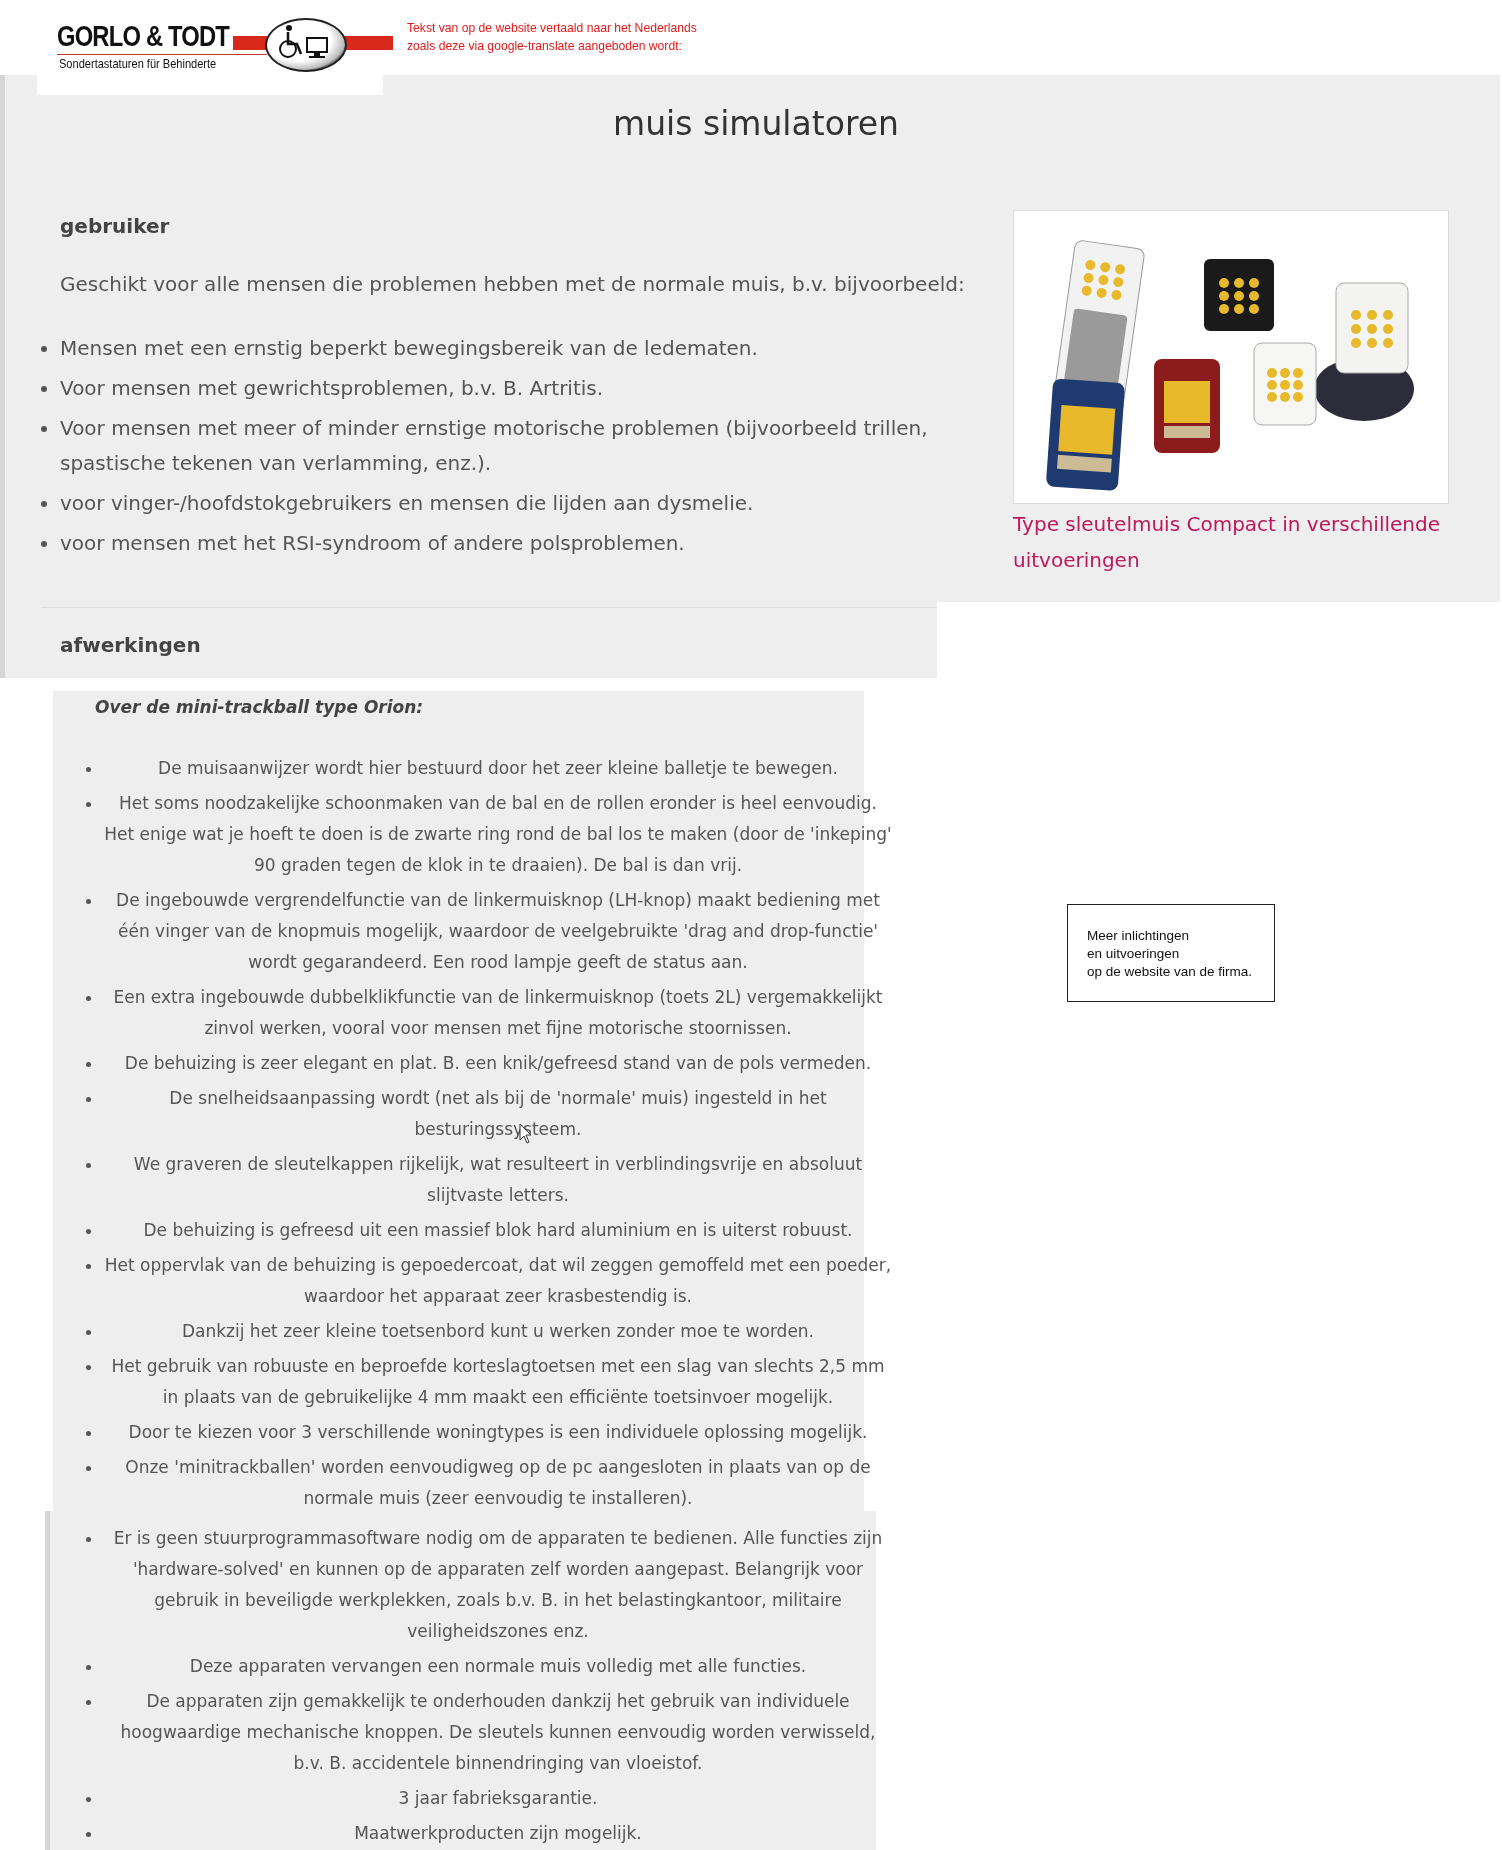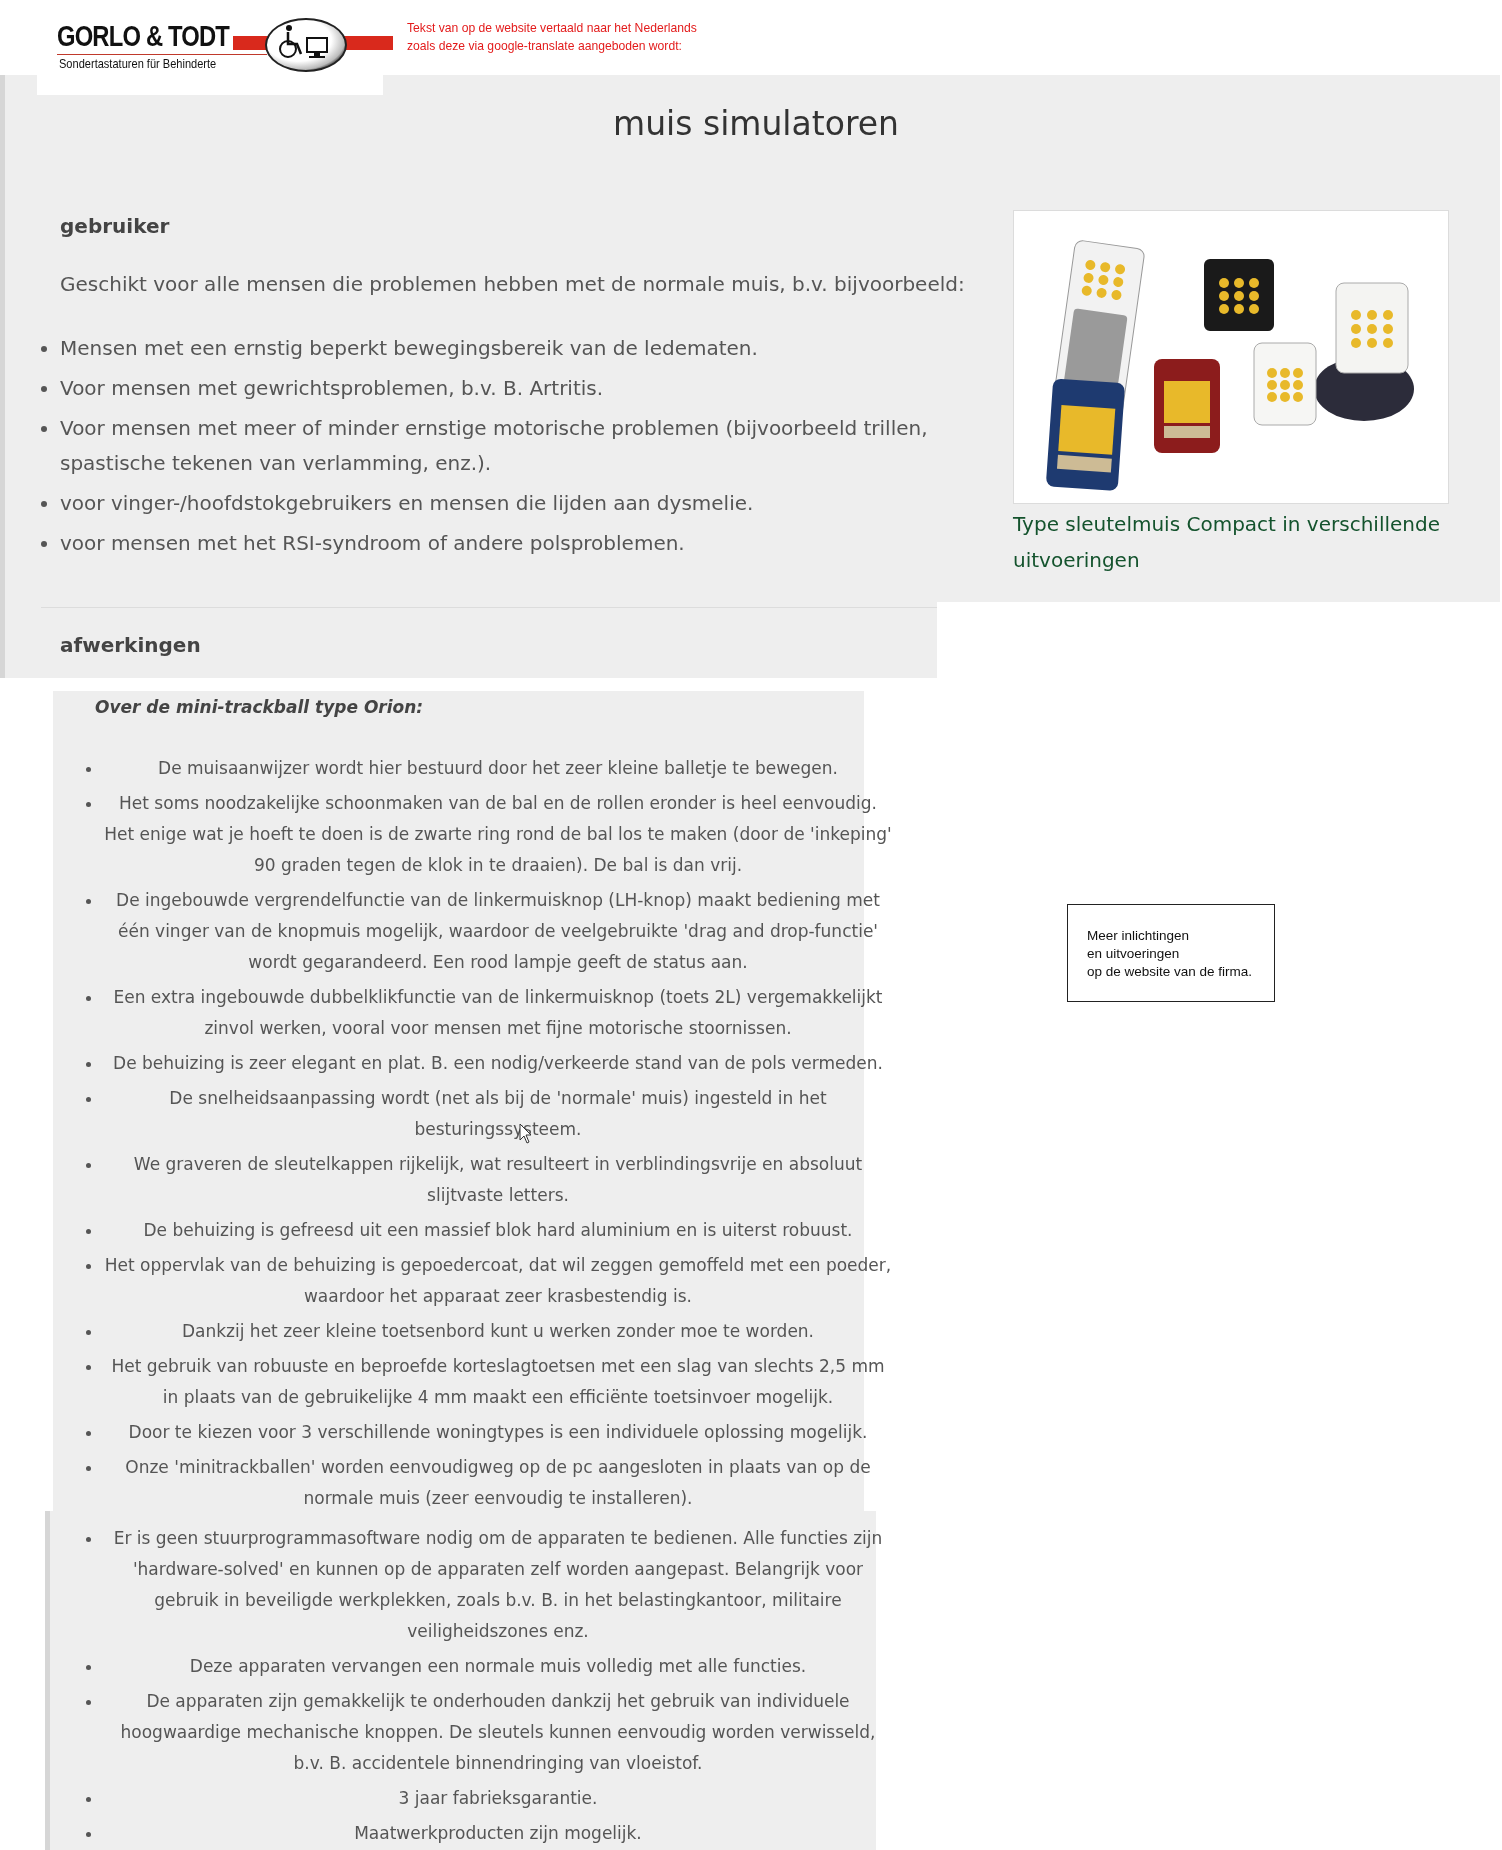--- a/index.html
+++ b/index.html
@@ -25,21 +25,21 @@
   
   .top-gray { left: 0; top: 75px; width: 1500px; height: 527px; background: #eeeeee; border-left: 5px solid #d6d6d6; box-sizing: border-box; }
   .mid-gray { left: 0; top: 602px; width: 937px; height: 76px; background: #eeeeee; border-left: 5px solid #d6d6d6; box-sizing: border-box; }
   .page-title { left: 0; top: 104px; width: 1512px; text-align: center; font-size: 33px; color: #333; font-weight: normal; margin: 0; }
   .h-gebruiker { left: 60px; top: 214px; font-size: 20px; font-weight: bold; color: #444; margin: 0; text-align: center; }
   .intro { left: 60px; top: 272px; font-size: 20px; color: #555; margin: 0; }
   .list-users { left: 36px; top: 331px; width: 930px; margin: 0; padding-left: 24px; font-size: 20px; color: #555; line-height: 35px; }
   .list-users li { margin-bottom: 5px; }
 
   .product-figure { left: 1013px; top: 210px; width: 436px; height: 294px; background: #fff; border: 1px solid #dcdcdc; box-sizing: border-box; }
-  .fig-caption { left: 1013px; top: 506px; width: 440px; font-size: 20px; line-height: 36px; color: #14532d; }
+  .fig-caption { left: 1013px; top: 506px; width: 440px; font-size: 20px; line-height: 36px; color: #be185d; }
 
   .divider { left: 41px; top: 607px; width: 896px; height: 1px; background: #dcdcdc; }
   .h-afwerkingen { left: 60px; top: 633px; font-size: 20px; font-weight: bold; color: #444; margin: 0; }
 
   
   .panel2 { left: 53px; top: 691px; width: 811px; height: 820px; background: #eeeeee; }
   .panel3 { left: 45px; top: 1511px; width: 831px; height: 339px; background: #eeeeee; border-left: 5px solid #d6d6d6; box-sizing: border-box; }
   .orion-heading { left: 95px; top: 697px; font-size: 17px; font-weight: bold; font-style: italic; color: #444; }
   .features { margin: 8px; padding-left: 42px; font-size: 17px; color: #555; line-height: 31px; text-align: center; }
   .features li { margin-bottom: 4px; }
@@ -170,21 +170,21 @@
 <div class="abs panel2"></div>
 <div class="abs panel3"></div>
 
 <div class="abs orion-heading">Over de mini-trackball type Orion:</div>
 
 <ul class="abs features features-a">
   <li>De muisaanwijzer wordt hier bestuurd door het zeer kleine balletje te bewegen.</li>
   <li>Het soms noodzakelijke schoonmaken van de bal en de rollen eronder is heel eenvoudig. Het enige wat je hoeft te doen is de zwarte ring rond de bal los te maken (door de 'inkeping' 90 graden tegen de klok in te draaien). De bal is dan vrij.</li>
   <li>De ingebouwde vergrendelfunctie van de linkermuisknop (LH-knop) maakt bediening met één vinger van de knopmuis mogelijk, waardoor de veelgebruikte 'drag and drop-functie' wordt gegarandeerd. Een rood lampje geeft de status aan.</li>
   <li>Een extra ingebouwde dubbelklikfunctie van de linkermuisknop (toets 2L) vergemakkelijkt zinvol werken, vooral voor mensen met fijne motorische stoornissen.</li>
-  <li>De behuizing is zeer elegant en plat. B. een nodig/verkeerde stand van de pols vermeden.</li>
+  <li>De behuizing is zeer elegant en plat. B. een knik/gefreesd stand van de pols vermeden.</li>
   <li>De snelheidsaanpassing wordt (net als bij de 'normale' muis) ingesteld in het besturingssysteem.</li>
   <li>We graveren de sleutelkappen rijkelijk, wat resulteert in verblindingsvrije en absoluut slijtvaste letters.</li>
   <li>De behuizing is gefreesd uit een massief blok hard aluminium en is uiterst robuust.</li>
   <li>Het oppervlak van de behuizing is gepoedercoat, dat wil zeggen gemoffeld met een poeder, waardoor het apparaat zeer krasbestendig is.</li>
   <li>Dankzij het zeer kleine toetsenbord kunt u werken zonder moe te worden.</li>
   <li>Het gebruik van robuuste en beproefde korteslagtoetsen met een slag van slechts 2,5 mm in plaats van de gebruikelijke 4 mm maakt een efficiënte toetsinvoer mogelijk.</li>
   <li>Door te kiezen voor 3 verschillende woningtypes is een individuele oplossing mogelijk.</li>
   <li>Onze 'minitrackballen' worden eenvoudigweg op de pc aangesloten in plaats van op de normale muis (zeer eenvoudig te installeren).</li>
 </ul>
 

